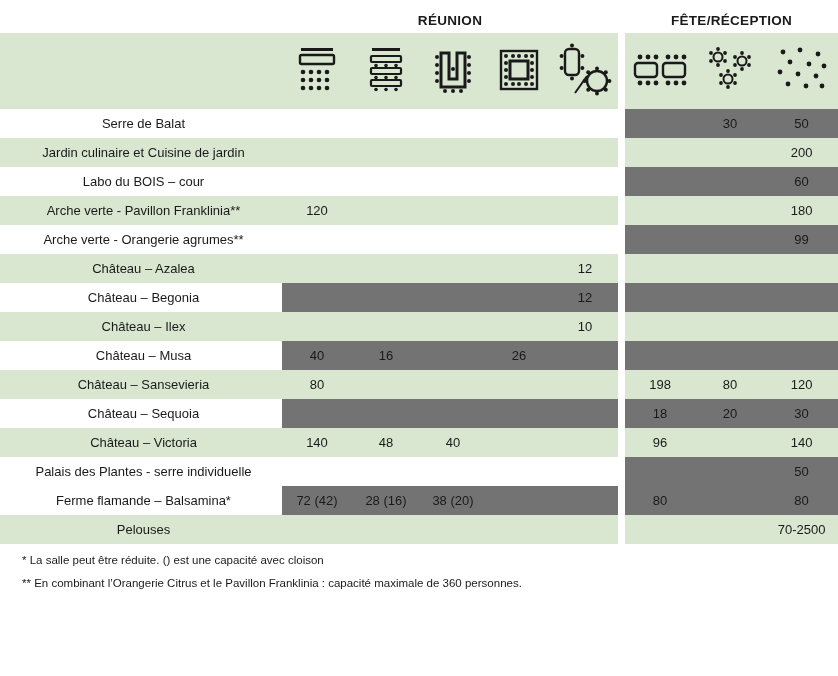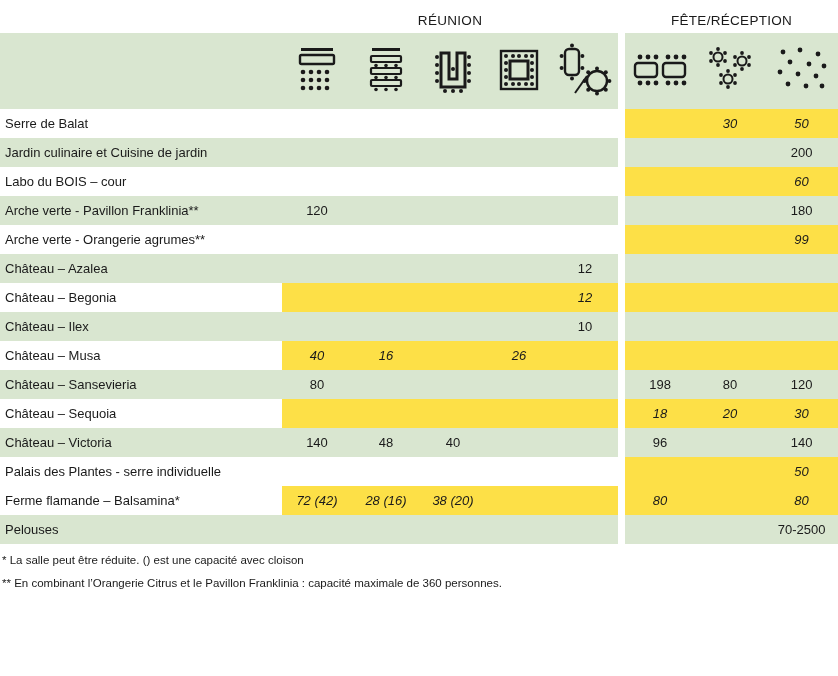--- a/index.html
+++ b/index.html
@@ -42,21 +42,21 @@
 
   td, th {
     padding: 0;
     margin: 0;
     vertical-align: middle;
   }
 
   
   .grouphdr td {
     height: 26px;
-    font-weight: normal;
+    font-weight: bold;
     font-size: 13.5px;
     text-align: center;
     letter-spacing: .3px;
     color: #1a1a1a;
     background: #ffffff;
     margin-top: 6px;
   }
 
   
   .iconhdr td {
@@ -78,45 +78,45 @@
     height: 70px;
   }
 
   
   tbody tr td {
     height: 29px;
     font-size: 13px;
   }
   td.namecell {
     padding-left: 5px;
-    text-align: left;
+    text-align: center;
     white-space: normal;
     line-height: 15px;
   }
   td.valcell {
     text-align: center;
   }
   td.gapcell {
     background: #ffffff !important;
   }
 
   
   tr.tint td.namecell,
   tr.tint td.valcell { background: #d9e6d0; }
   tr.plain td.namecell,
   tr.plain td.valcell { background: #ffffff; }
 
   
-  tr.plain td.valcell.shade { background: #fde047; font-style: italic; }
+  tr.plain td.valcell.shade { background: #737373; }
 
   tr.tall td { height: 52px; }
 
   
   .notes {
-    padding: 6px 0 0 0;
+    padding: 6px 0 0 20px;
     background: #ffffff;
   }
   .note {
     font-size: 11.5px;
     color: #1a1a1a;
     line-height: 21px;
     padding-left: 2px;
   }
   .note.second { padding-top: 2px; }
 

